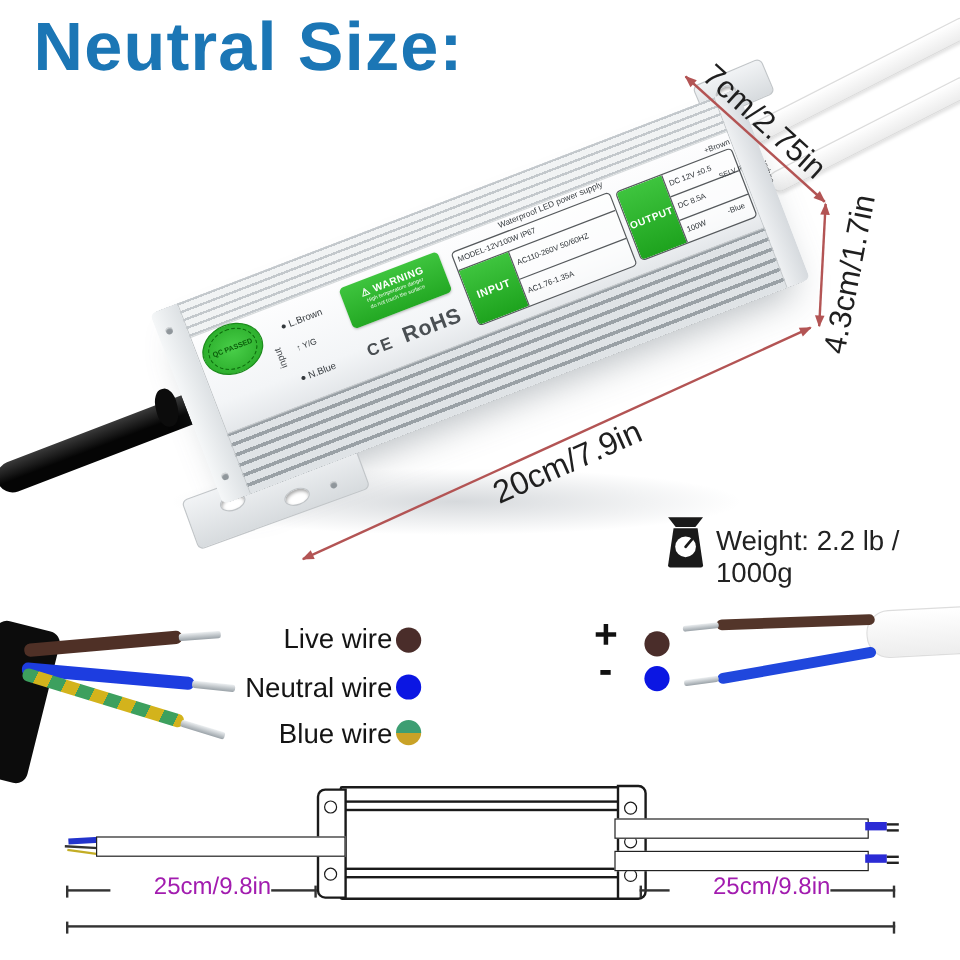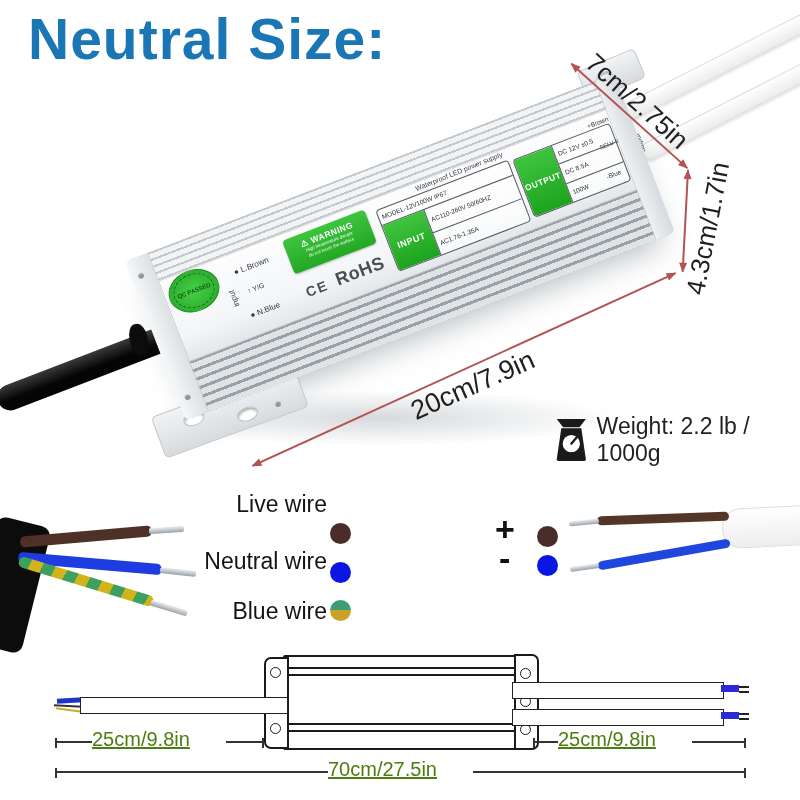--- a/index.html
+++ b/index.html
@@ -76,21 +76,21 @@
   
   .dim-line{height:0;border-top:2px solid #b35454;transform-origin:0 0;z-index:20;}
   .dim-line::before,.dim-line::after{content:"";position:absolute;top:-5px;width:0;height:0;
     border-top:4px solid transparent;border-bottom:4px solid transparent;}
   .dim-line::before{left:-1px;border-right:10px solid #b35454;}
   .dim-line::after{right:-1px;border-left:10px solid #b35454;}
   .dim-label{color:#1f1f1f;text-align:center;z-index:21;white-space:nowrap;}
 
   
   .weight-row{left:554px;top:413px;display:flex;align-items:center;gap:8px;z-index:2;}
-  .weight-txt{font-size:23px;color:#222;}
+  .weight-txt{font-size:23px;color:#222;margin-top:24px;}
 
   
   .leg-label{width:207px;text-align:right;font-size:23px;color:#141414;z-index:2;}
   .dot{width:21px;height:21px;border-radius:50%;z-index:2;}
   .dot-brown{background:#4a2d2a;}
   .dot-blue{background:#0b16e3;}
   .dot-earth{background:linear-gradient(180deg,#3d9e72 50%,#c9a227 50%);}
   .pol{font-size:34px;font-weight:bold;color:#111;z-index:2;line-height:30px;}
 
   
@@ -117,21 +117,21 @@
   .sch-body{left:283px;top:655px;width:232px;height:91px;background:#fff;border:2px solid #1a1a1a;border-radius:2px;z-index:10;}
   .fin-line{position:absolute;left:0;width:100%;height:2px;background:#1a1a1a;}
   .sch-bracket{background:#fff;border:2px solid #1a1a1a;z-index:10;}
   .hole8{position:absolute;width:9px;height:9px;border:1.5px solid #1a1a1a;border-radius:50%;background:#fff;}
   .blue-tip{background:#2b2bd5;z-index:11;}
   .thin-line{background:#222;z-index:11;}
   .sdim{height:0;border-top:2px solid #333;z-index:10;}
   .sdim::before,.sdim::after{content:"";position:absolute;top:-5px;width:2px;height:10px;background:#333;}
   .sdim::before{left:0;}
   .sdim::after{right:0;}
-  .sdim-txt{background:#fff;font-size:20px;color:#4d7c0f;text-align:left;z-index:12;white-space:nowrap;text-decoration:underline;}
+  .sdim-txt{background:#fff;font-size:20px;color:#a21caf;text-align:right;z-index:12;white-space:nowrap;}
 </style>
 </head>
 <body>
 
 <div id="canvas">
 
   <div class="abs title">Neutral Size:</div>
 
   <div class="abs dev-shadow"></div>
   <div class="abs cable-black"></div>
@@ -227,23 +227,23 @@
   <div class="abs weight-row">
     <svg width="38" height="48" viewBox="0 0 38 48">
       <path d="M3,1 h32 l-7,9 h-18 z" fill="#1a1a1a"></path>
       <path d="M8,11 h22 l5,34 q0,2 -2,2 h-28 q-2,0 -2,-2 z" fill="#1a1a1a"></path>
       <circle cx="19" cy="28" r="9.5" fill="#ffffff"></circle>
       <line x1="19" y1="28" x2="25" y2="21" stroke="#1a1a1a" stroke-width="2.5" stroke-linecap="round"></line>
     </svg>
     <span class="weight-txt">Weight: 2.2 lb / 1000g</span>
   </div>
 
-  <div class="abs leg-label" style="left:120px;top:491px;">Live wire</div>
+  <div class="abs leg-label" style="left:120px;top:519px;">Live wire</div>
   <div class="abs dot dot-brown" style="left:330px;top:523px;"></div>
-  <div class="abs leg-label" style="left:120px;top:548px;">Neutral wire</div>
+  <div class="abs leg-label" style="left:120px;top:560px;">Neutral wire</div>
   <div class="abs dot dot-blue" style="left:330px;top:562px;"></div>
   <div class="abs leg-label" style="left:120px;top:598px;">Blue wire</div>
   <div class="abs dot dot-earth" style="left:330px;top:600px;"></div>
 
   <div class="abs pol" style="left:495px;top:514px;">+</div>
   <div class="abs dot dot-brown" style="left:537px;top:526px;"></div>
   <div class="abs pol" style="left:499px;top:543px;">-</div>
   <div class="abs dot dot-blue" style="left:537px;top:555px;"></div>
 
   <div class="abs sheath"></div>
@@ -291,16 +291,15 @@
     <div class="abs thin-line" style="left:739px;top:713px;width:10px;height:2px;"></div>
     <div class="abs thin-line" style="left:739px;top:718px;width:10px;height:2px;"></div>
 
     <div class="abs sdim" style="left:55px;top:741px;width:209px;"></div>
     <div class="abs sdim-txt" style="left:92px;top:728px;width:134px;">25cm/9.8in</div>
 
     <div class="abs sdim" style="left:533px;top:741px;width:213px;"></div>
     <div class="abs sdim-txt" style="left:558px;top:728px;width:134px;">25cm/9.8in</div>
 
     <div class="abs sdim" style="left:55px;top:771px;width:691px;"></div>
-    <div class="abs sdim-txt" style="left:328px;top:758px;width:145px;">70cm/27.5in</div>
   </div>
 
 </div>
 
 </body></html>

